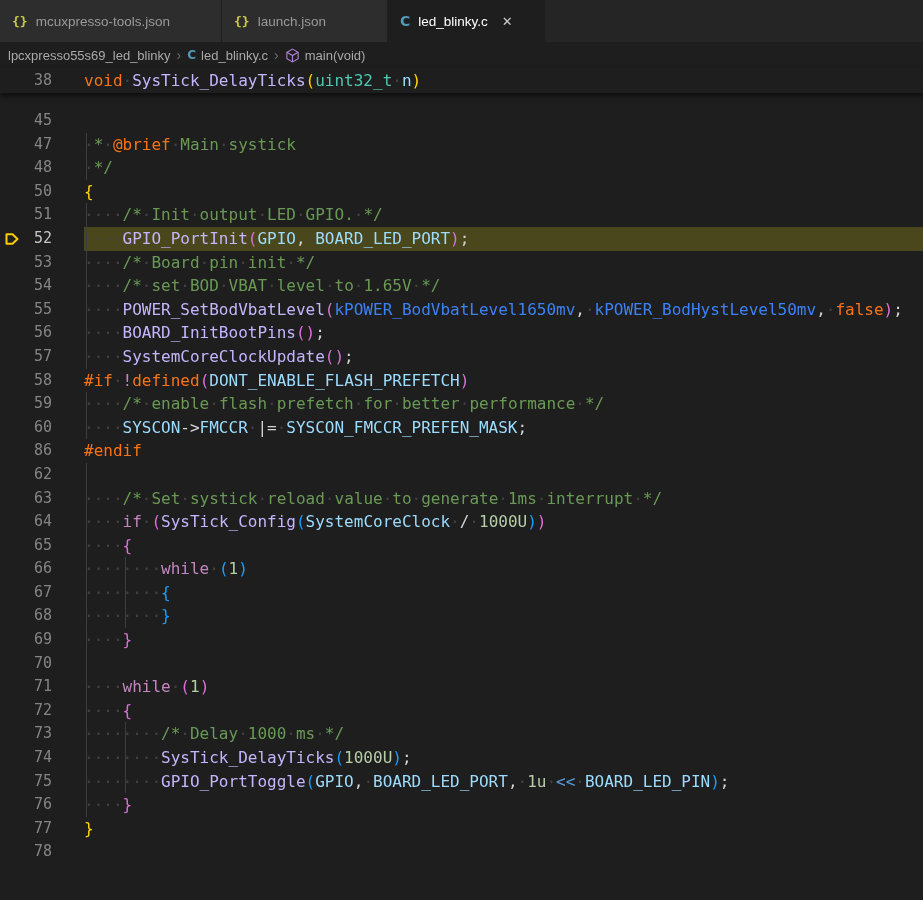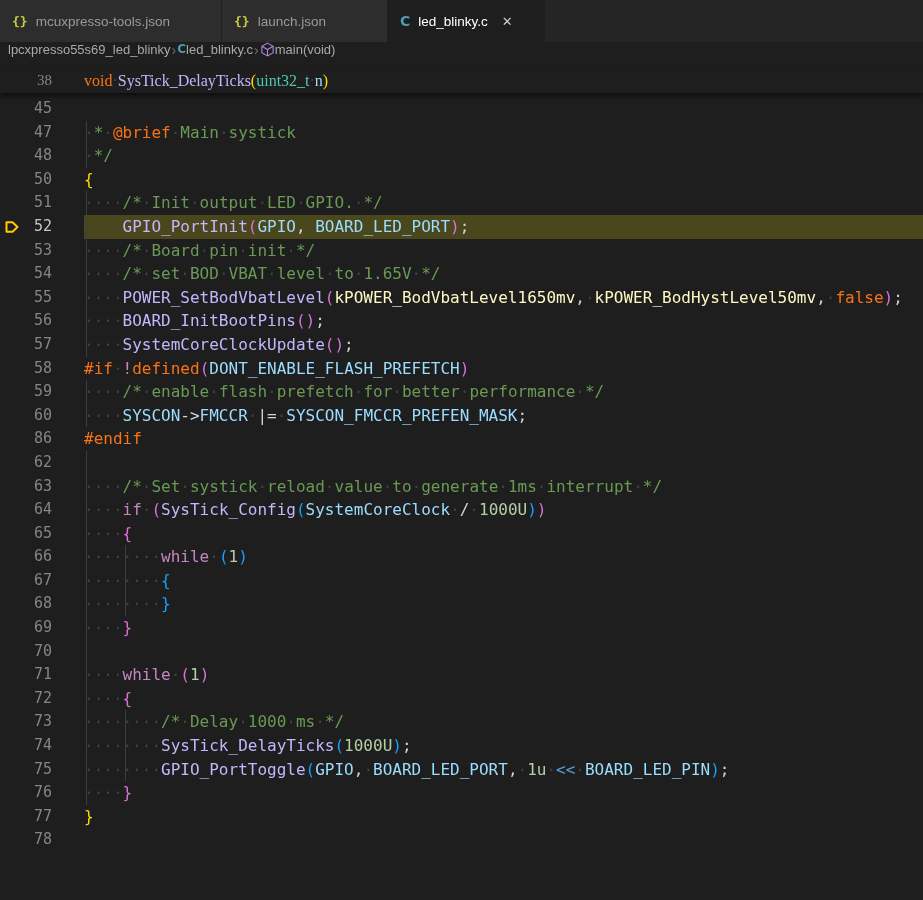--- a/index.html
+++ b/index.html
@@ -10,48 +10,48 @@
   .tab{display:flex;align-items:center;gap:8px;padding:0 12px;background:#2d2d2d;
        color:#9a9a9a;font-size:13.5px;border-right:1px solid #1f1f1f;box-sizing:border-box;cursor:pointer}
   .tab.t1{width:222px}.tab.t2{width:166px}
   .tab.active{background:#1e1e1e;color:#ffffff;border-right:none;width:157px}
   .json-icon{color:#cbcb41;font-family:"DejaVu Sans Mono",monospace;font-weight:bold;font-size:13px}
   .c-icon{color:#519aba;font-weight:bold;font-size:14px;font-family:"DejaVu Sans",sans-serif}
   .close{color:#cccccc;font-size:13px;margin-left:6px}
   .tab-fill{flex:1;background:#252526}
 
   
-  .crumbs{height:26px;background:#1e1e1e;display:flex;
+  .crumbs{height:26px;background:#1e1e1e;display:flex;align-items:center;gap:5px;
           padding-left:8px;color:#a9a9a9;font-size:13px}
   .crumb{cursor:pointer}
   .crumb-sep{color:#6e6e6e;font-size:14px;margin:0 1px}
   .crumbs .c-icon{font-size:12px}
   .cube-icon svg{display:block}
 
   
   .editor{position:relative;font-family:"DejaVu Sans Mono",monospace;font-size:16px;color:#d4d4d4}
   .sticky{display:flex;height:25px;line-height:25px;background:#1e1e1e;position:relative;z-index:4;
           box-shadow:0 3px 5px rgba(0,0,0,.55)}
-  .rows{padding-top:4px}
+  .rows{padding-top:16px}
   .row{display:flex;height:23.6px;line-height:23.6px;white-space:pre}
   .glyph{width:28px;flex:none;position:relative}
   .lnum{width:24px;flex:none;text-align:right;color:#858585;font-size:15px;cursor:pointer}
   .codewrap{flex:1;margin-left:32px;position:relative;cursor:text}
   .row.hl .codewrap{background:#4a471c}
   .row.hl .lnum{color:#c6c6c6}
   .guide{position:absolute;top:0;bottom:0;width:1px;background:#3d3d3d}
   .arrow-icon{position:absolute;left:4px;top:4px}
 
   .ws{color:#424242}
   .tk-k{color:#f97316}   
   .tk-c{color:#c586c0}   
   .tk-f{color:#c4b5fd}   
   .tk-t{color:#4ec9b0}   
   .tk-v{color:#9cdcfe}   
-  .tk-e{color:#fef9c3}   
+  .tk-e{color:#3b82f6}   
   .tk-n{color:#b5cea8}   
   .tk-m{color:#6a9955}   
   .tk-p{color:#d4d4d4}   
   .tk-o{color:#569cd6}   
   .tk-1{color:#ffd700}   
   .tk-2{color:#da70d6}   
   .tk-3{color:#179fff}   
 </style>
 </head>
 <body>
@@ -83,21 +83,21 @@
     <svg width="15" height="15" viewBox="0 0 16 16" fill="none" stroke="#b180d7" stroke-width="1.2">
       <path d="M8 1.2 L14 4.6 V11.4 L8 14.8 L2 11.4 V4.6 Z"></path>
       <path d="M2 4.6 L8 8 L14 4.6 M8 8 V14.8"></path>
     </svg>
   </span>
   <span class="crumb">main(void)</span>
 </div>
 
 <div class="editor">
   <div class="sticky" id="sticky">
-      <div class="row" style="height: 25px; line-height: 25px; font-family: Liberation Serif, serif;"><div class="glyph"></div><div class="lnum">38</div><div class="codewrap"><span class="tk-k">void</span><span class="ws">·</span><span class="tk-f">SysTick_DelayTicks</span><span class="tk-1">(</span><span class="tk-t">uint32_t</span><span class="ws">·</span><span class="tk-v">n</span><span class="tk-1">)</span></div></div>
+      <div class="row" style="height: 25px; line-height: 25px;"><div class="glyph"></div><div class="lnum">38</div><div class="codewrap"><span class="tk-k">void</span><span class="ws">·</span><span class="tk-f">SysTick_DelayTicks</span><span class="tk-1">(</span><span class="tk-t">uint32_t</span><span class="ws">·</span><span class="tk-v">n</span><span class="tk-1">)</span></div></div>
     </div>
   <div class="rows" id="rows">
       <div class="row"><div class="glyph"></div><div class="lnum">45</div><div class="codewrap"></div></div>
       <div class="row"><div class="glyph"></div><div class="lnum">47</div><div class="codewrap"><div class="guide" style="left: 2px;"></div><span class="ws">·</span><span class="tk-m">*</span><span class="ws">·</span><span class="tk-k">@brief</span><span class="ws">·</span><span class="tk-m">Main</span><span class="ws">·</span><span class="tk-m">systick</span></div></div>
       <div class="row"><div class="glyph"></div><div class="lnum">48</div><div class="codewrap"><div class="guide" style="left: 2px;"></div><span class="ws">·</span><span class="tk-m">*/</span></div></div>
       <div class="row"><div class="glyph"></div><div class="lnum">50</div><div class="codewrap"><span class="tk-1">{</span></div></div>
       <div class="row"><div class="glyph"></div><div class="lnum">51</div><div class="codewrap"><div class="guide" style="left: 2px;"></div><span class="ws">····</span><span class="tk-m">/*</span><span class="ws">·</span><span class="tk-m">Init</span><span class="ws">·</span><span class="tk-m">output</span><span class="ws">·</span><span class="tk-m">LED</span><span class="ws">·</span><span class="tk-m">GPIO.</span><span class="ws">·</span><span class="tk-m">*/</span></div></div>
       <div class="row hl"><div class="glyph"><svg class="arrow-icon" width="16" height="16" viewBox="0 0 16 16" fill="none" stroke="#ffcc00" stroke-width="2" stroke-linejoin="round">
             <path d="M2.5 3.2 H8.5 L13.5 8 L8.5 12.8 H2.5 Z"></path>
           </svg></div><div class="lnum">52</div><div class="codewrap"><div class="guide" style="left: 2px;"></div><span class="ws">····</span><span class="tk-f">GPIO_PortInit</span><span class="tk-2">(</span><span class="tk-v">GPIO</span><span class="tk-p">,</span><span class="ws">·</span><span class="tk-v">BOARD_LED_PORT</span><span class="tk-2">)</span><span class="tk-p">;</span></div></div>

